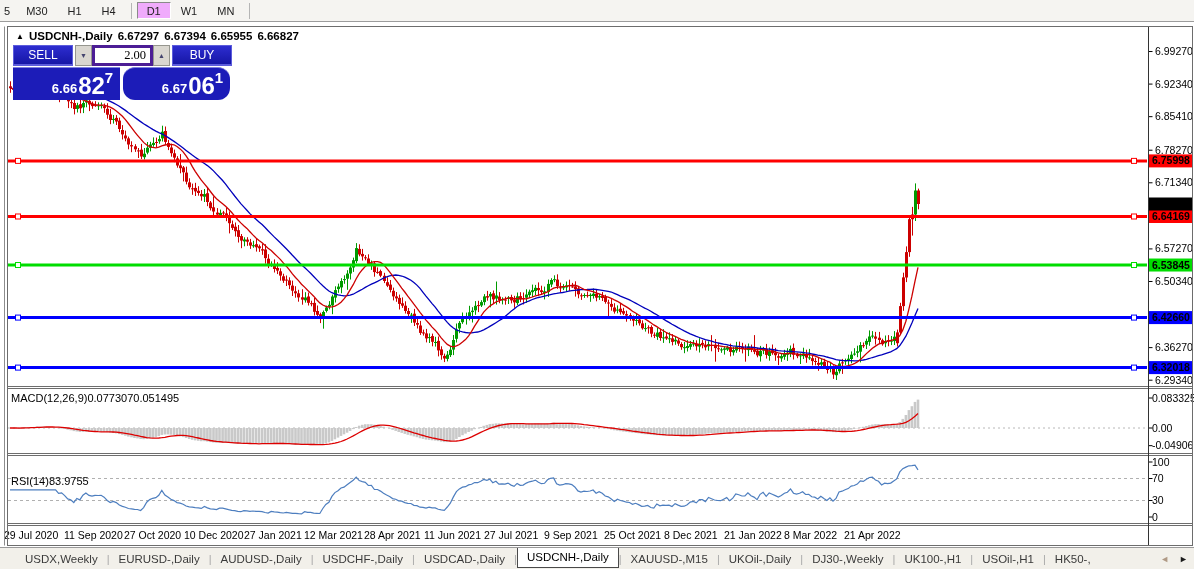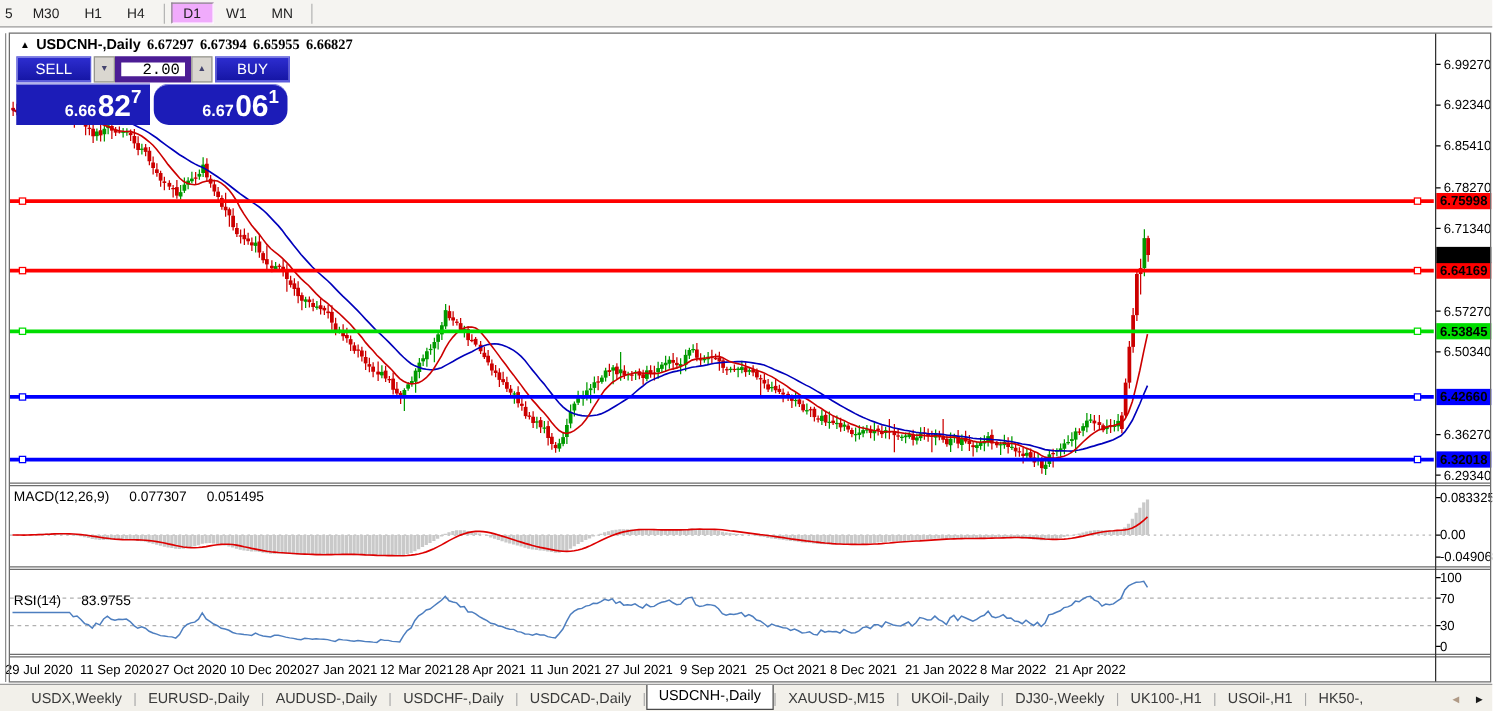--- a/index.html
+++ b/index.html
@@ -12,43 +12,43 @@
           padding:1px 9px;height:17px;line-height:14px;box-sizing:border-box;}
   .tb-btn.partial{padding:1px 5px 1px 2px;}
   .tb-btn.active{background:#f0abfc;border-color:#8a8a8a #ffffff #ffffff #8a8a8a;}
   .tb-sep{width:1px;height:16px;background:#b5b5b5;margin:0 5px;}
   
   #chart-svg{position:absolute;top:0;left:0;}
   #chart-svg text{font-family:"Liberation Sans",sans-serif;font-size:10.5px;fill:#000;}
   
   #symbol-header{position:absolute;left:16px;top:30px;font-size:11.5px;font-weight:700;color:#000;white-space:nowrap;}
   #symbol-header .tri{font-size:8px;margin-right:5px;vertical-align:1px;}
-  .hdr-num{margin-left:5px;font-weight:700;font-family:Liberation Serif, serif;}
+  .hdr-num{margin-left:5px;font-weight:700;}
   
   #trade-panel{position:absolute;left:13px;top:45px;width:219px;}
   .tp-row1{display:flex;height:21px;}
   .tp-sell,.tp-buy{flex:0 0 60px;background:linear-gradient(#2d2dd0,#1616a6);color:#fff;
         font-size:12px;border:1px solid #5c5cdc;border-bottom-width:2px;box-sizing:border-box;
         display:flex;align-items:center;justify-content:center;cursor:pointer;}
   .tp-cluster{flex:1;display:flex;margin:0 2px;}
   .tp-spin{flex:0 0 17px;background:#dad7d0;border:1px solid #96968f;box-sizing:border-box;
         display:flex;align-items:center;justify-content:center;cursor:pointer;}
   .tp-spin span{font-size:7px;color:#44446e;}
-  .tp-vol{flex:1;width:50px;min-width:0;text-align:right;font-size:12.5px;border:5px solid #4c1d95;
-        box-sizing:border-box;padding:0 4px 0 0;font-family:Liberation Mono, monospace;}
+  .tp-vol{flex:1;width:50px;min-width:0;text-align:right;font-size:12.5px;border:3px solid #4c1d95;
+        box-sizing:border-box;padding:0 4px 0 0;font-family:Liberation Serif, serif;}
   .tp-row2{display:flex;margin-top:1px;height:33px;}
   .tp-price{flex:0 0 107px;background:#1c1cb8;display:flex;color:#fff;align-items:flex-end;
         justify-content:center;border-top:1px solid #8080dd;box-sizing:border-box;cursor:pointer;padding-left:32px;}
   .tp-price.buy{margin-left:3px;border-radius:12px;}
   .tp-small{font-size:13px;font-weight:700;margin:0 1px 4px 0;}
   .tp-big{font-size:24px;font-weight:600;line-height:29px;}
   .tp-sup{font-size:15px;font-weight:700;align-self:flex-start;margin-top:1px;}
   
   .ind-label{position:absolute;left:11px;font-size:11px;color:#000;white-space:nowrap;}
-  .ind-label span{margin-right:16px;}
+  .ind-label span{margin-right:0;}
   
   #tab-bar{position:absolute;left:0;bottom:0;width:100%;height:22px;background:#f2f0ea;
         border-top:1px solid #999;display:flex;align-items:center;padding-left:16px;
         box-sizing:border-box;overflow:hidden;}
   .tab{font-size:11.5px;color:#3a3a3a;padding:2px 9px;white-space:nowrap;cursor:pointer;}
   .tab.active{background:#fff;border:1px solid #4a4a4a;color:#000;margin-top:-3px;
         padding:3px 9px 4px;position:relative;}
   .tab-sep{color:#a8a8a8;font-size:11px;}
   #tab-scroll{position:absolute;right:3px;top:1px;bottom:0;display:flex;align-items:center;
         gap:10px;padding:0 3px;background:#f2f0ea;}

